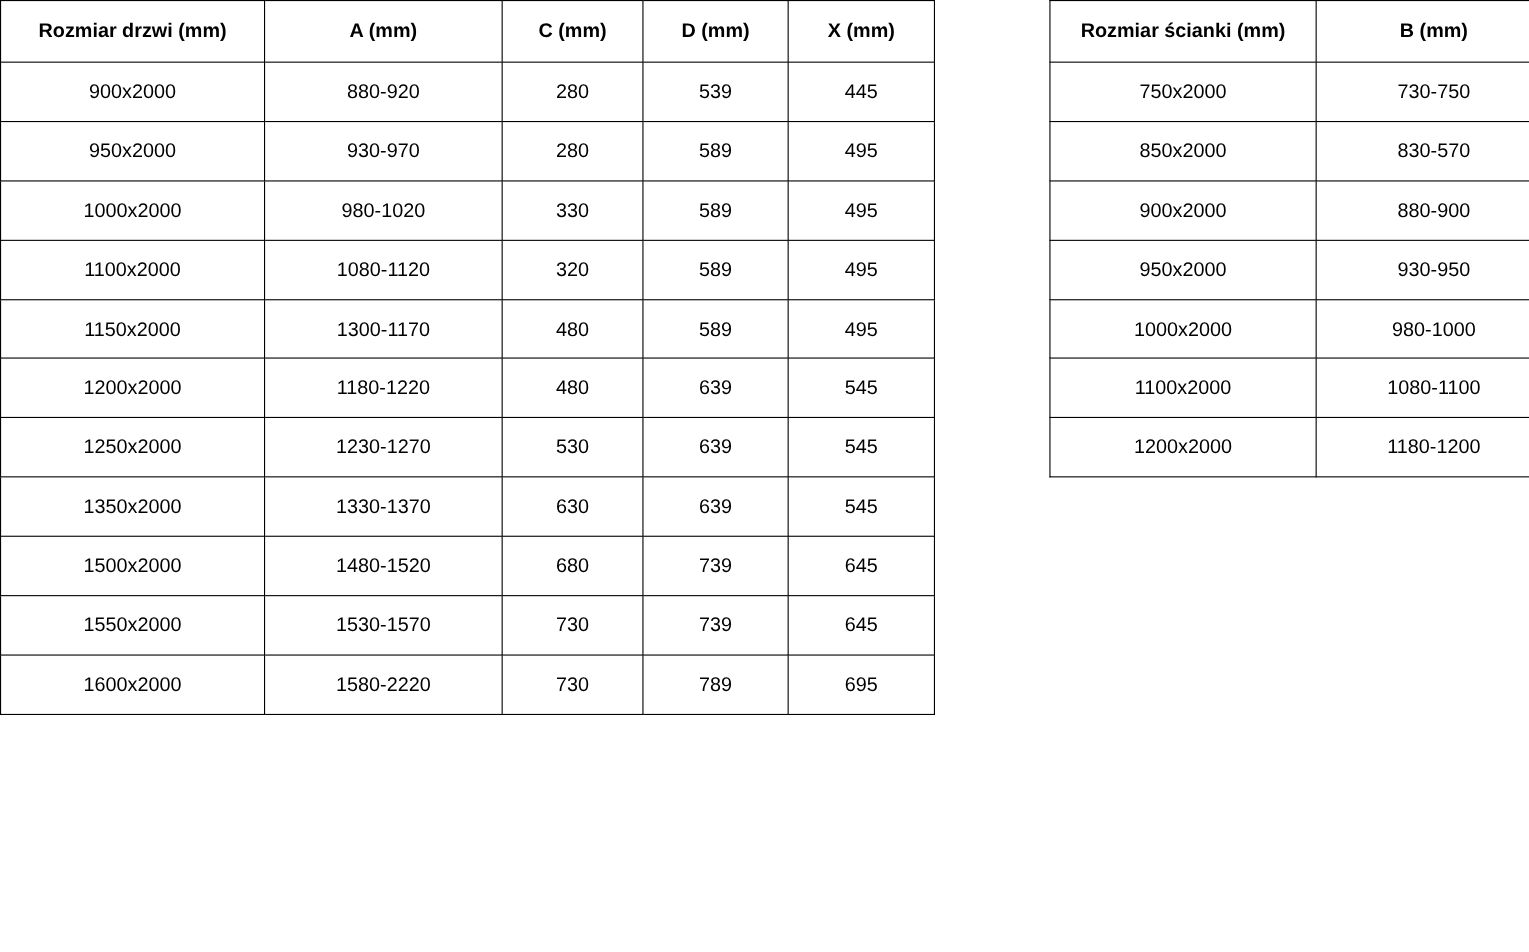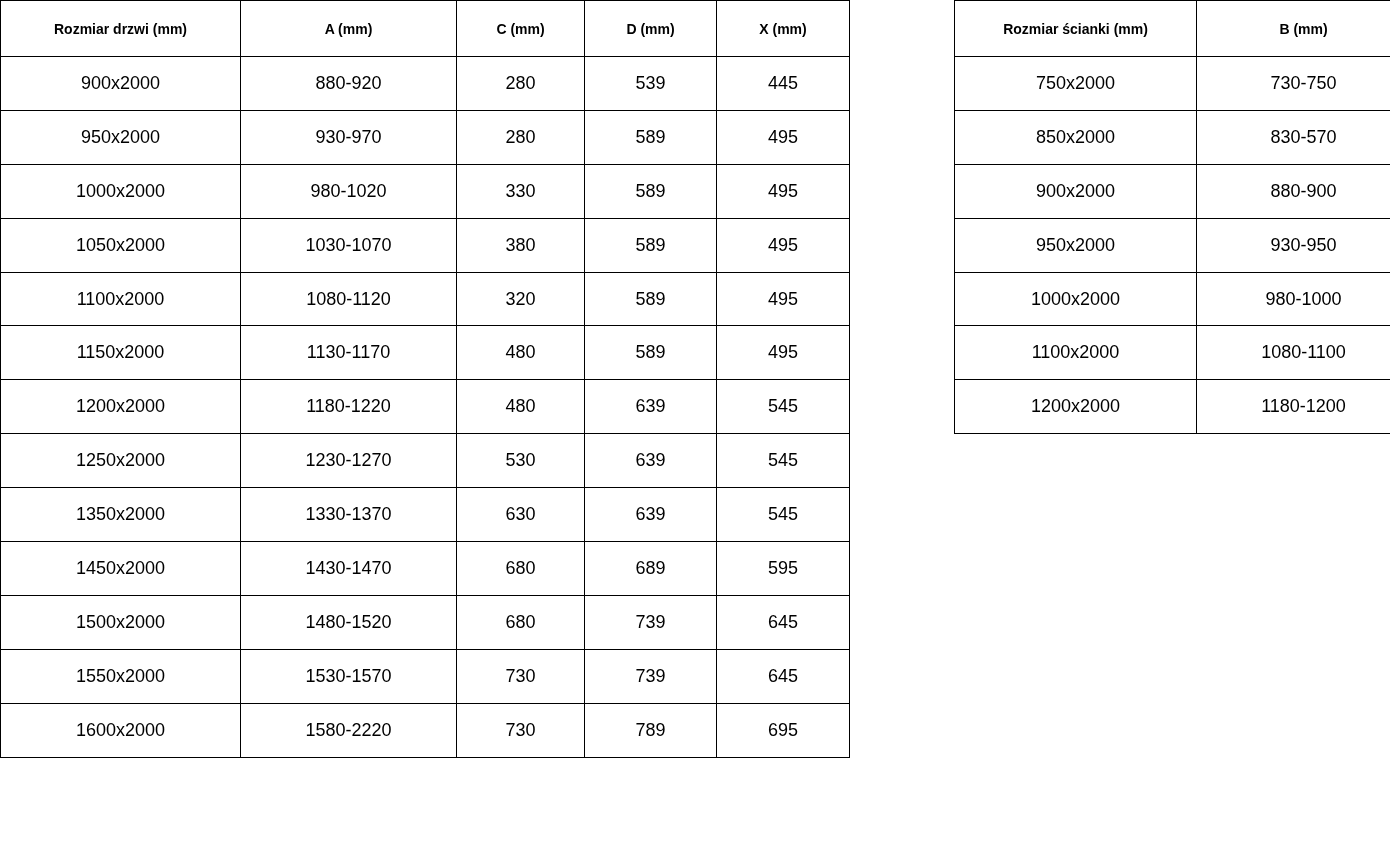--- a/index.html
+++ b/index.html
@@ -34,21 +34,21 @@
     border: 1.5px solid var(--ink);
     text-align: center;
     vertical-align: middle;
     padding: 0 4px;
     overflow: hidden;
     white-space: nowrap;
   }
   thead tr { height: 56px; }
   tbody tr { height: 53.9px; }
   th {
-    font-size: 14px;
+    font-size: 18px;
     font-weight: bold;
   }
   td {
     font-size: 18px;
     font-weight: normal;
   }
 
   
   .door-table col.c0 { width: 240px; }
   .door-table col.c1 { width: 216px; }
@@ -95,36 +95,29 @@
         <td>495</td>
       </tr>
       <tr>
         <td>1000x2000</td>
         <td>980-1020</td>
         <td>330</td>
         <td>589</td>
         <td>495</td>
       </tr>
       <tr>
-        <td>1050x2000</td>
-        <td>1030-1070</td>
-        <td>380</td>
-        <td>589</td>
-        <td>495</td>
-      </tr>
-      <tr>
         <td>1100x2000</td>
         <td>1080-1120</td>
         <td>320</td>
         <td>589</td>
         <td>495</td>
       </tr>
       <tr>
         <td>1150x2000</td>
-        <td>1130-1170</td>
+        <td>1300-1170</td>
         <td>480</td>
         <td>589</td>
         <td>495</td>
       </tr>
       <tr>
         <td>1200x2000</td>
         <td>1180-1220</td>
         <td>480</td>
         <td>639</td>
         <td>545</td>
@@ -135,27 +128,20 @@
         <td>530</td>
         <td>639</td>
         <td>545</td>
       </tr>
       <tr>
         <td>1350x2000</td>
         <td>1330-1370</td>
         <td>630</td>
         <td>639</td>
         <td>545</td>
-      </tr>
-      <tr>
-        <td>1450x2000</td>
-        <td>1430-1470</td>
-        <td>680</td>
-        <td>689</td>
-        <td>595</td>
       </tr>
       <tr>
         <td>1500x2000</td>
         <td>1480-1520</td>
         <td>680</td>
         <td>739</td>
         <td>645</td>
       </tr>
       <tr>
         <td>1550x2000</td>

